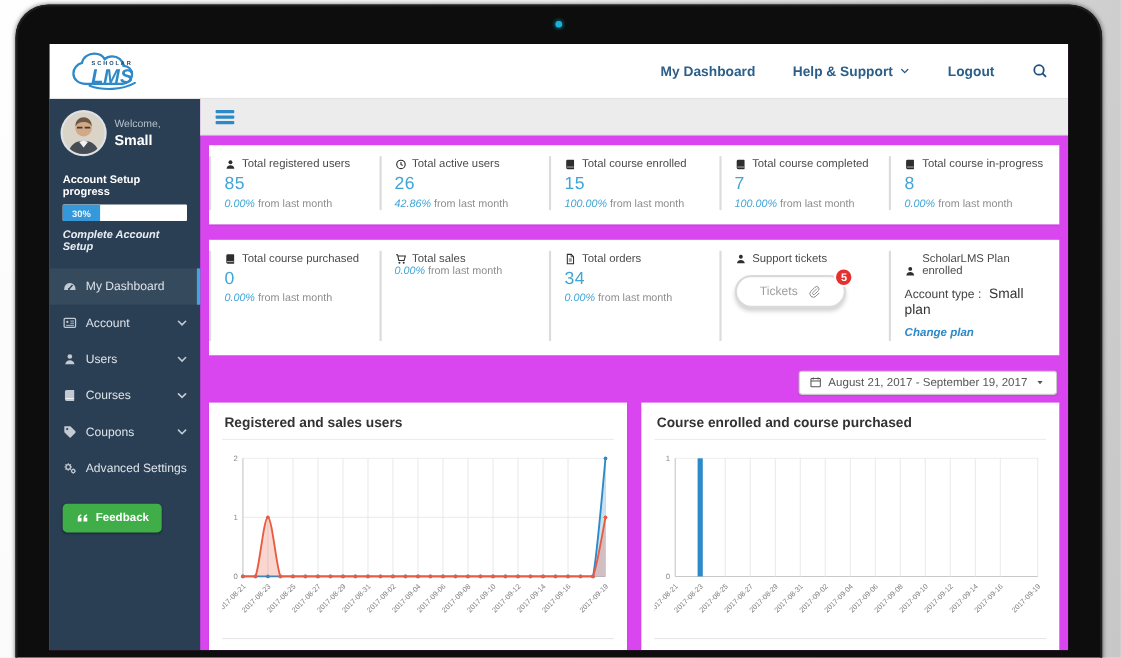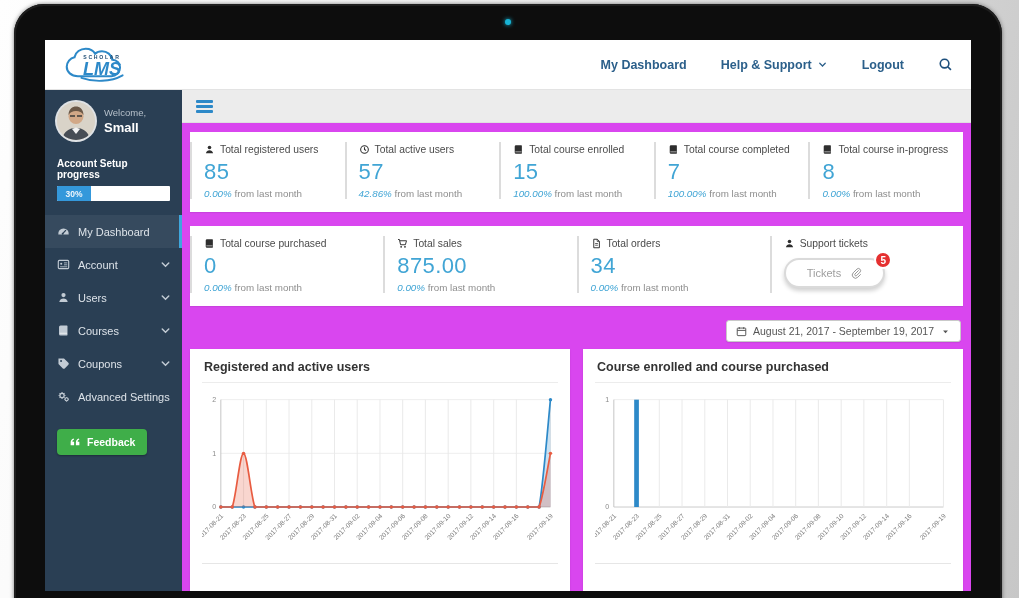--- a/index.html
+++ b/index.html
@@ -59,38 +59,38 @@
              display:flex; align-items:center; padding:0 14px; }
   .hamburger { width:17px; cursor:pointer; }
   .hamburger i { display:block; height:3px; background:#2d89c8; border-radius:1px; margin:2px 0; }
   .content { flex:1; padding:9px 8px 0; overflow:hidden; }
 
   .stats { background:#fff; display:flex; padding:10px 0 13px; margin-bottom:14px;
            box-shadow:0 1px 1px rgba(0,0,0,.07); }
   .card { flex:1; min-width:0; padding:2px 12px 0; border-left:2px solid #dcdcdc; }
   .clabel { display:flex; align-items:flex-end; gap:5px; font-size:10.3px; color:#4a4a4a; }
   .clabel .ic { width:11px; height:11px; color:#2e2e2e; flex:none; }
-  .cvalue { font-size:22px; color:#41a5d5; margin:4px 0 3px; letter-spacing:.4px; }
+  .cvalue { font-size:16px; color:#41a5d5; margin:4px 0 3px; letter-spacing:.4px; }
   .csub { font-size:9.8px; color:#8e8e8e; }
   .pct { color:#41a5d5; font-style:italic; }
   .tickets-btn { position:relative; margin-top:9px; display:inline-flex; align-items:center; gap:9px;
                  background:#fff; border:2px solid #dadada; border-radius:17px; padding:7px 21px;
                  color:#9e9e9e; font-size:11px; font-family:inherit; cursor:pointer;
                  box-shadow:0 3px 4px rgba(0,0,0,.18); }
   .tickets-btn .clip { width:12px; height:12px; color:#8a8a8a; }
   .badge { position:absolute; top:-9px; right:-9px; width:18px; height:18px; border-radius:50%;
            background:#e53030; border:2px solid #fff; color:#fff; font-size:10px; font-weight:700;
            display:flex; align-items:center; justify-content:center; }
   .plan-row { margin-top:8px; font-size:11px; color:#444; }
   .plan-val { font-size:12.5px; color:#333; margin-left:4px; }
   .plan-link { display:inline-block; margin-top:8px; font-size:10.5px; font-style:italic;
                font-weight:700; color:#2d89c8; cursor:pointer; }
 
   .daterow { display:flex; justify-content:flex-end; margin:0 2px 7px; }
-  .datebtn { display:flex; align-items:flex-end; gap:6px; background:#fff; border:1px solid #c9c9c9;
+  .datebtn { display:flex; align-items:flex-start; gap:6px; background:#fff; border:1px solid #c9c9c9;
              border-radius:3px; padding:4px 9px; font-size:10.5px; color:#555; font-family:inherit;
              cursor:pointer; box-shadow:0 1px 1px rgba(0,0,0,.08); }
   .datebtn .ic { width:11px; height:11px; color:#555; }
   .caret-ic { width:9px; height:9px; }
 
   .charts { display:flex; gap:13px; height:258px; }
   .panel { flex:1; min-width:0; background:#fff; box-shadow:0 1px 2px rgba(0,0,0,.1);
            padding:10px 12px 0; display:flex; flex-direction:column; }
   .ptitle { font-size:12.5px; font-weight:700; color:#333; padding:1px 2px 8px;
             border-bottom:1px solid #ececec; }
@@ -156,20 +156,21 @@
               <div class="welcome">Welcome,</div>
               <div class="uname">Small</div>
             </div>
           </div>
 
           <div class="setup">
             <div class="setup-label">Account Setup progress</div>
             <div class="pbar">
               <div class="pfill" id="pfill" style="width: 30%;">30%</div>
             </div>
+            <a class="setup-link">Complete Account Setup</a>
           </div>
 
           <ul class="menu" id="menu">
               <li class="mitem active">
      <svg class="ic " viewBox="0 0 16 16">
                   <path d="M1.6 11.8a6.5 6.5 0 1 1 12.8 0z" fill="currentColor"></path>
                   <path d="M7.3 10.4 11 6.2" stroke="#2a3f54" stroke-width="1.5"></path>
                   <circle cx="7" cy="10.8" r="1.2" fill="#2a3f54"></circle>
                 </svg>
                 <span>My Dashboard</span>
@@ -259,21 +260,21 @@
       <span>from last month</span></div>
                 </div>
                 <div class="card">
     <div class="clabel">
                     <svg class="ic " viewBox="0 0 16 16">
                       <circle cx="8" cy="8" r="5.6" fill="none" stroke="currentColor" stroke-width="1.5"></circle>
                       <path d="M8 4.8V8l2.3 1.4" fill="none" stroke="currentColor" stroke-width="1.5"></path>
                     </svg>
       <span>Total active users</span>
                   </div>
-    <div class="cvalue">57</div>
+    <div class="cvalue">26</div>
     <div class="csub">
       <span class="pct">42.86%</span>
       <span>from last month</span></div>
                 </div>
                 <div class="card">
     <div class="clabel">
                     <svg class="ic " viewBox="0 0 16 16">
                       <path d="M4.4 1.8h7.9a.6.6 0 0 1 .6.6v11.2a.6.6 0 0 1-.6.6H4.4a1.9 1.9 0 0 1-1.9-1.9V3.7a1.9 1.9 0 0 1 1.9-1.9z" fill="currentColor"></path>
                       <path d="M3.4 11.4h9" stroke="rgba(255,255,255,.85)" stroke-width="1" fill="none"></path>
                     </svg>
@@ -327,21 +328,20 @@
                 </div>
                 <div class="card">
     <div class="clabel">
                     <svg class="ic " viewBox="0 0 16 16">
                       <path d="M1.5 2.2h2l1.7 7.6h7l1.6-5.8H4.2" fill="none" stroke="currentColor" stroke-width="1.4"></path>
                       <circle cx="6" cy="12.8" r="1.3" fill="currentColor"></circle>
                       <circle cx="11.6" cy="12.8" r="1.3" fill="currentColor"></circle>
                     </svg>
       <span>Total sales</span>
                   </div>
-    <div class="cvalue">875.00</div>
     <div class="csub">
       <span class="pct">0.00%</span>
       <span>from last month</span></div>
                 </div>
                 <div class="card">
     <div class="clabel">
                     <svg class="ic " viewBox="0 0 16 16">
                       <path d="M4 1.8h5.2l3 3v9.4H4z" fill="none" stroke="currentColor" stroke-width="1.4"></path>
                       <path d="M9 2v3h3.2M6 8h4M6 10.5h4" fill="none" stroke="currentColor" stroke-width="1.1"></path>
                     </svg>
@@ -360,38 +360,50 @@
                     </svg>
         <span>Support tickets</span>
                   </div>
       <button class="tickets-btn">
         <span>Tickets</span>
         <svg class="ic clip" viewBox="0 0 16 16">
                       <path d="M11.6 4.4 6.6 9.4a1.5 1.5 0 0 0 2.1 2.1l4.6-4.6a2.9 2.9 0 0 0-4.1-4.1L4.3 7.7a4.2 4.2 0 0 0 6 6l4-4" fill="none" stroke="currentColor" stroke-width="1.2"></path>
                     </svg>
         <span class="badge">5</span>
       </button></div>
+                <div class="card">
+      <div class="clabel">
+                    <svg class="ic " viewBox="0 0 16 16">
+                      <circle cx="8" cy="5" r="2.6" fill="currentColor"></circle>
+                      <path d="M2.8 13.6c.5-3 2.8-4.4 5.2-4.4s4.7 1.4 5.2 4.4z" fill="currentColor"></path>
+                    </svg>
+        <span>ScholarLMS Plan enrolled</span>
+                  </div>
+      <div class="plan-row">
+        <span>Account type :</span>
+        <span class="plan-val">Small plan</span></div>
+      <a class="plan-link">Change plan</a></div>
               </section>
 
             <div class="daterow">
               <button class="datebtn" id="datebtn">
                   <svg class="ic " viewBox="0 0 16 16">
                     <rect x="1.8" y="3" width="12.4" height="11" rx="1" fill="none" stroke="currentColor" stroke-width="1.4"></rect>
                     <path d="M1.8 6.4h12.4M4.8 1.6v2.8M11.2 1.6v2.8" stroke="currentColor" stroke-width="1.4" fill="none"></path>
                   </svg>
                   <span>August 21, 2017 - September 19, 2017</span>
                   <svg class="ic caret-ic" viewBox="0 0 16 16">
                     <path d="M4.5 6.5h7L8 10.5z" fill="currentColor"></path>
                   </svg>
                 </button>
             </div>
 
             <div class="charts">
               <section class="panel" id="panelA">
-                  <div class="ptitle">Registered and active users</div>
+                  <div class="ptitle">Registered and sales users</div>
                   <svg class="chart" viewBox="0 0 378 176">
                     <line x1="20" y1="122" x2="370" y2="122" stroke="#c8c8c8" stroke-width="1"></line>
                     <line x1="20" y1="65" x2="370" y2="65" stroke="#ededed" stroke-width="1"></line>
                     <line x1="20" y1="8" x2="370" y2="8" stroke="#ededed" stroke-width="1"></line>
                     <line x1="20" y1="8" x2="20" y2="122" stroke="#c2c2c2" stroke-width="1"></line>
                     <line x1="44.1" y1="8" x2="44.1" y2="122" stroke="#e9e9e9" stroke-width="1"></line>
                     <line x1="68.3" y1="8" x2="68.3" y2="122" stroke="#e9e9e9" stroke-width="1"></line>
                     <line x1="92.4" y1="8" x2="92.4" y2="122" stroke="#e9e9e9" stroke-width="1"></line>
                     <line x1="116.6" y1="8" x2="116.6" y2="122" stroke="#e9e9e9" stroke-width="1"></line>
                     <line x1="140.7" y1="8" x2="140.7" y2="122" stroke="#e9e9e9" stroke-width="1"></line>

